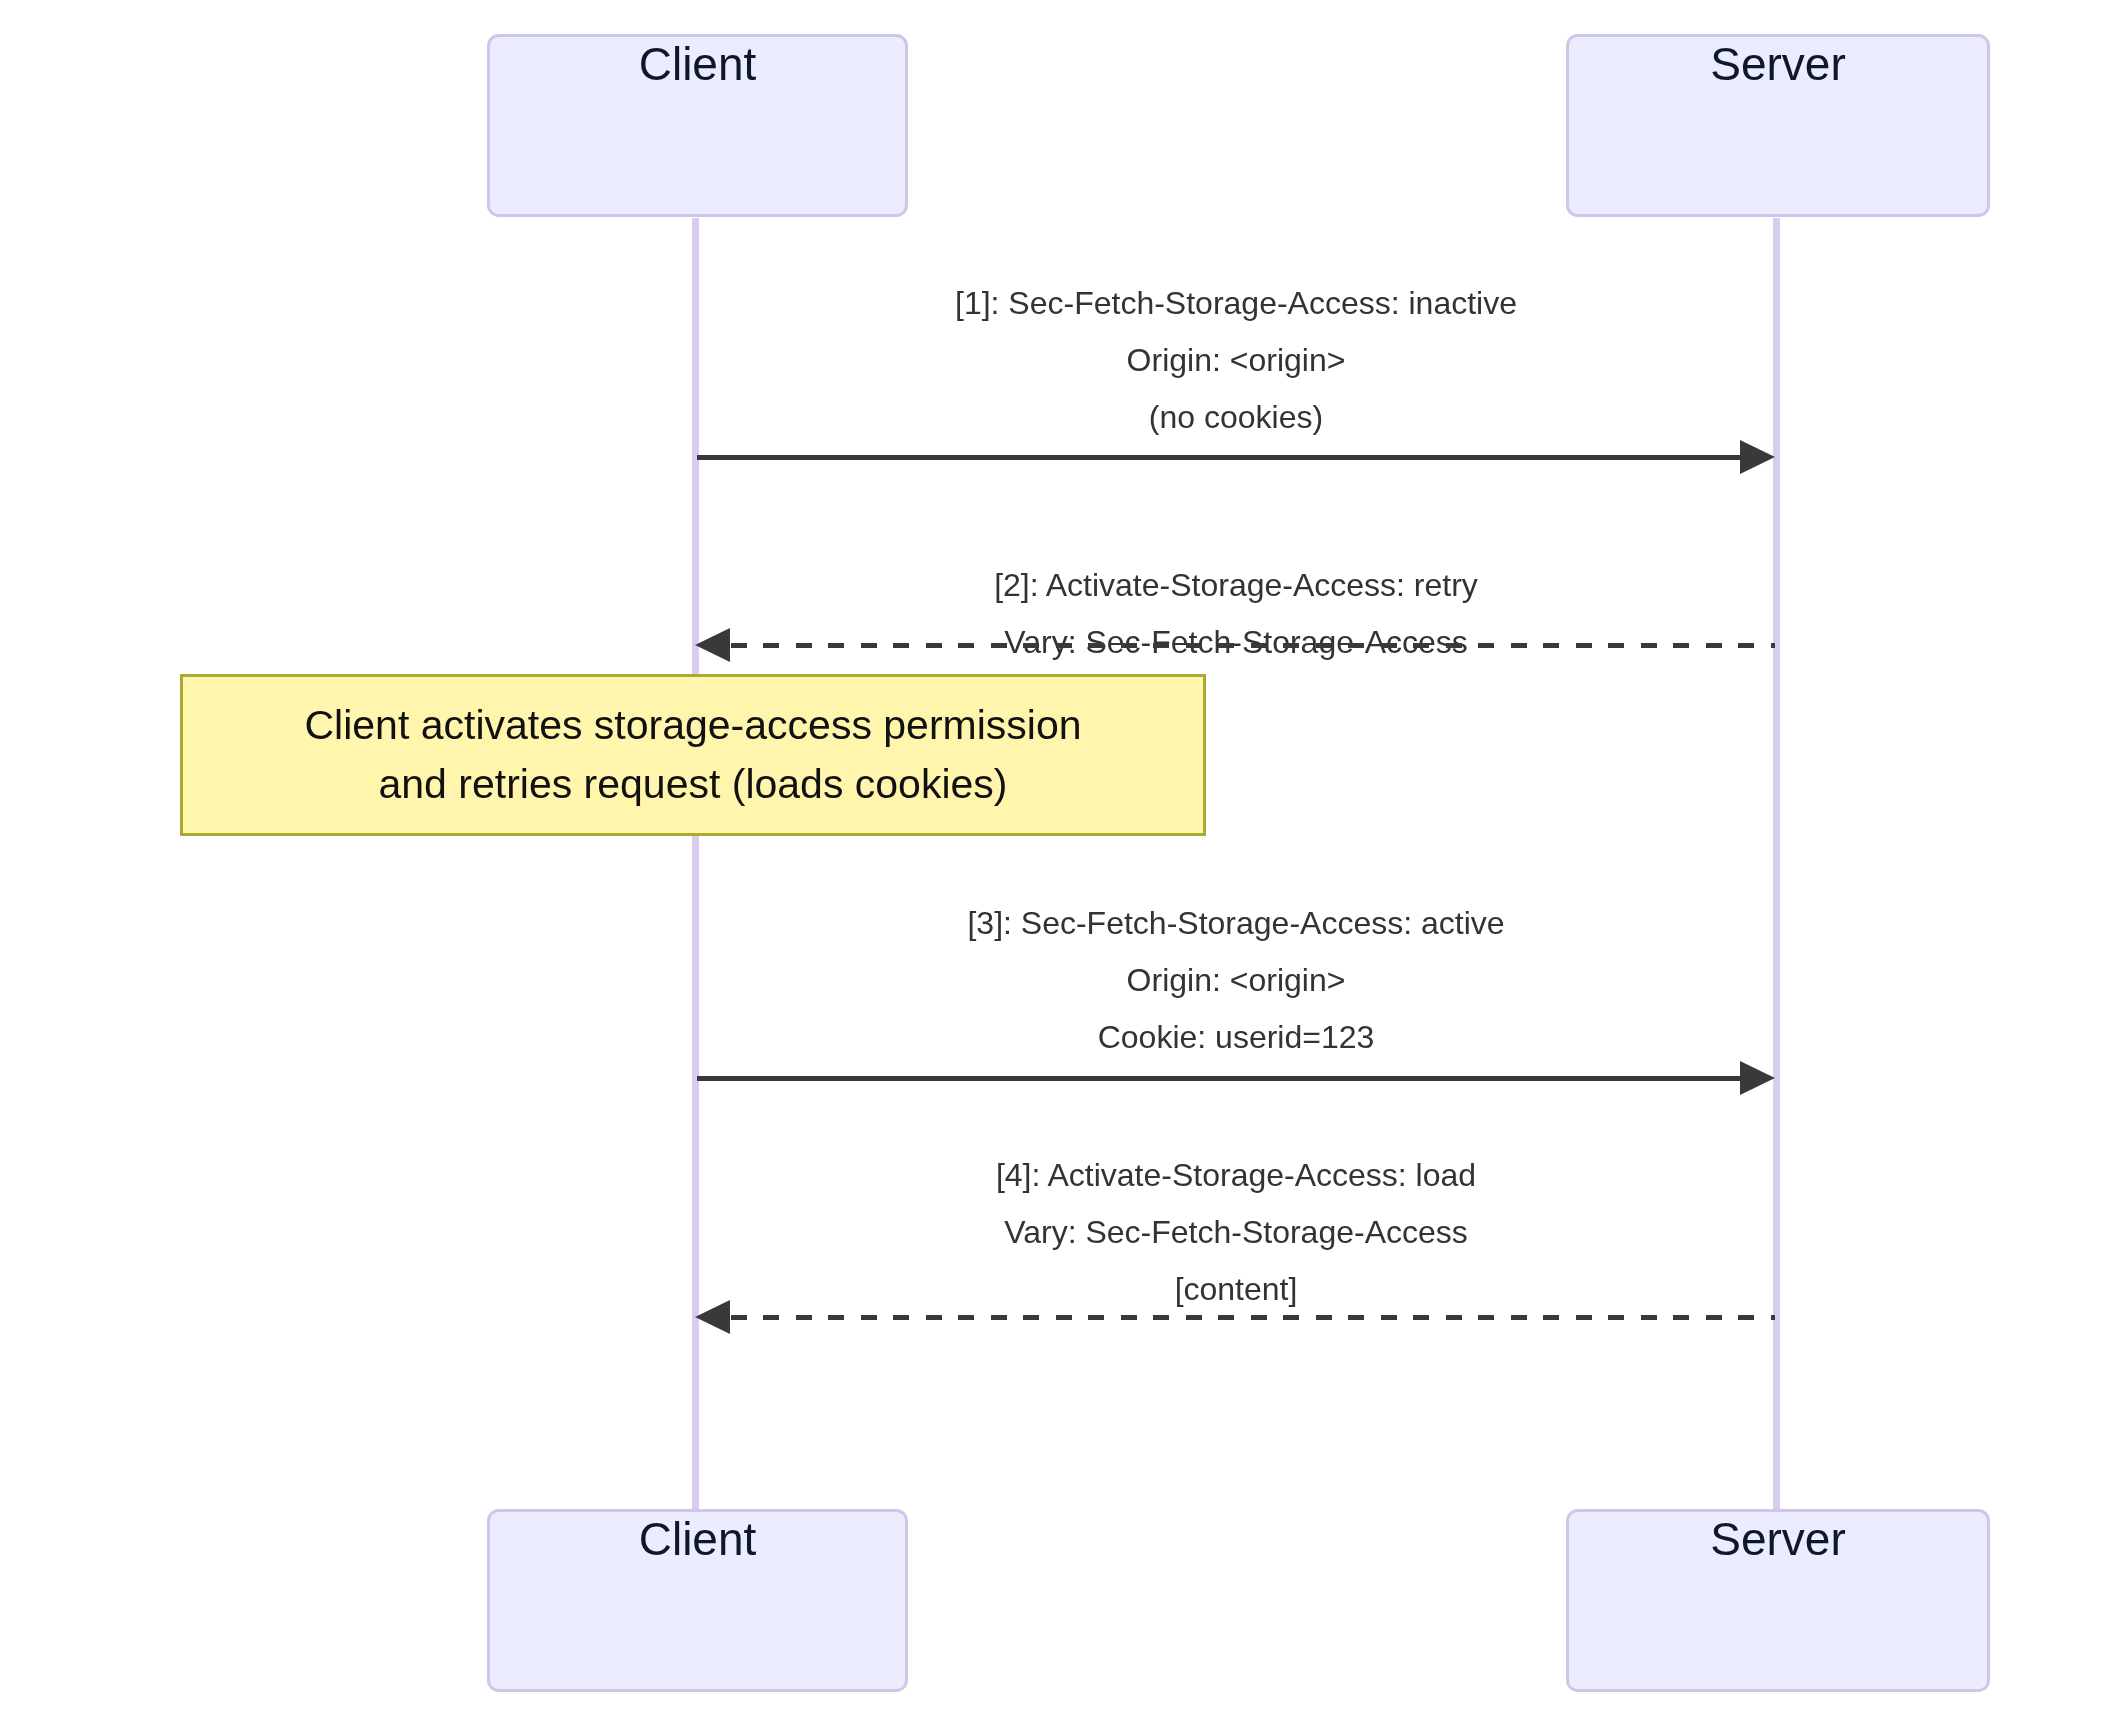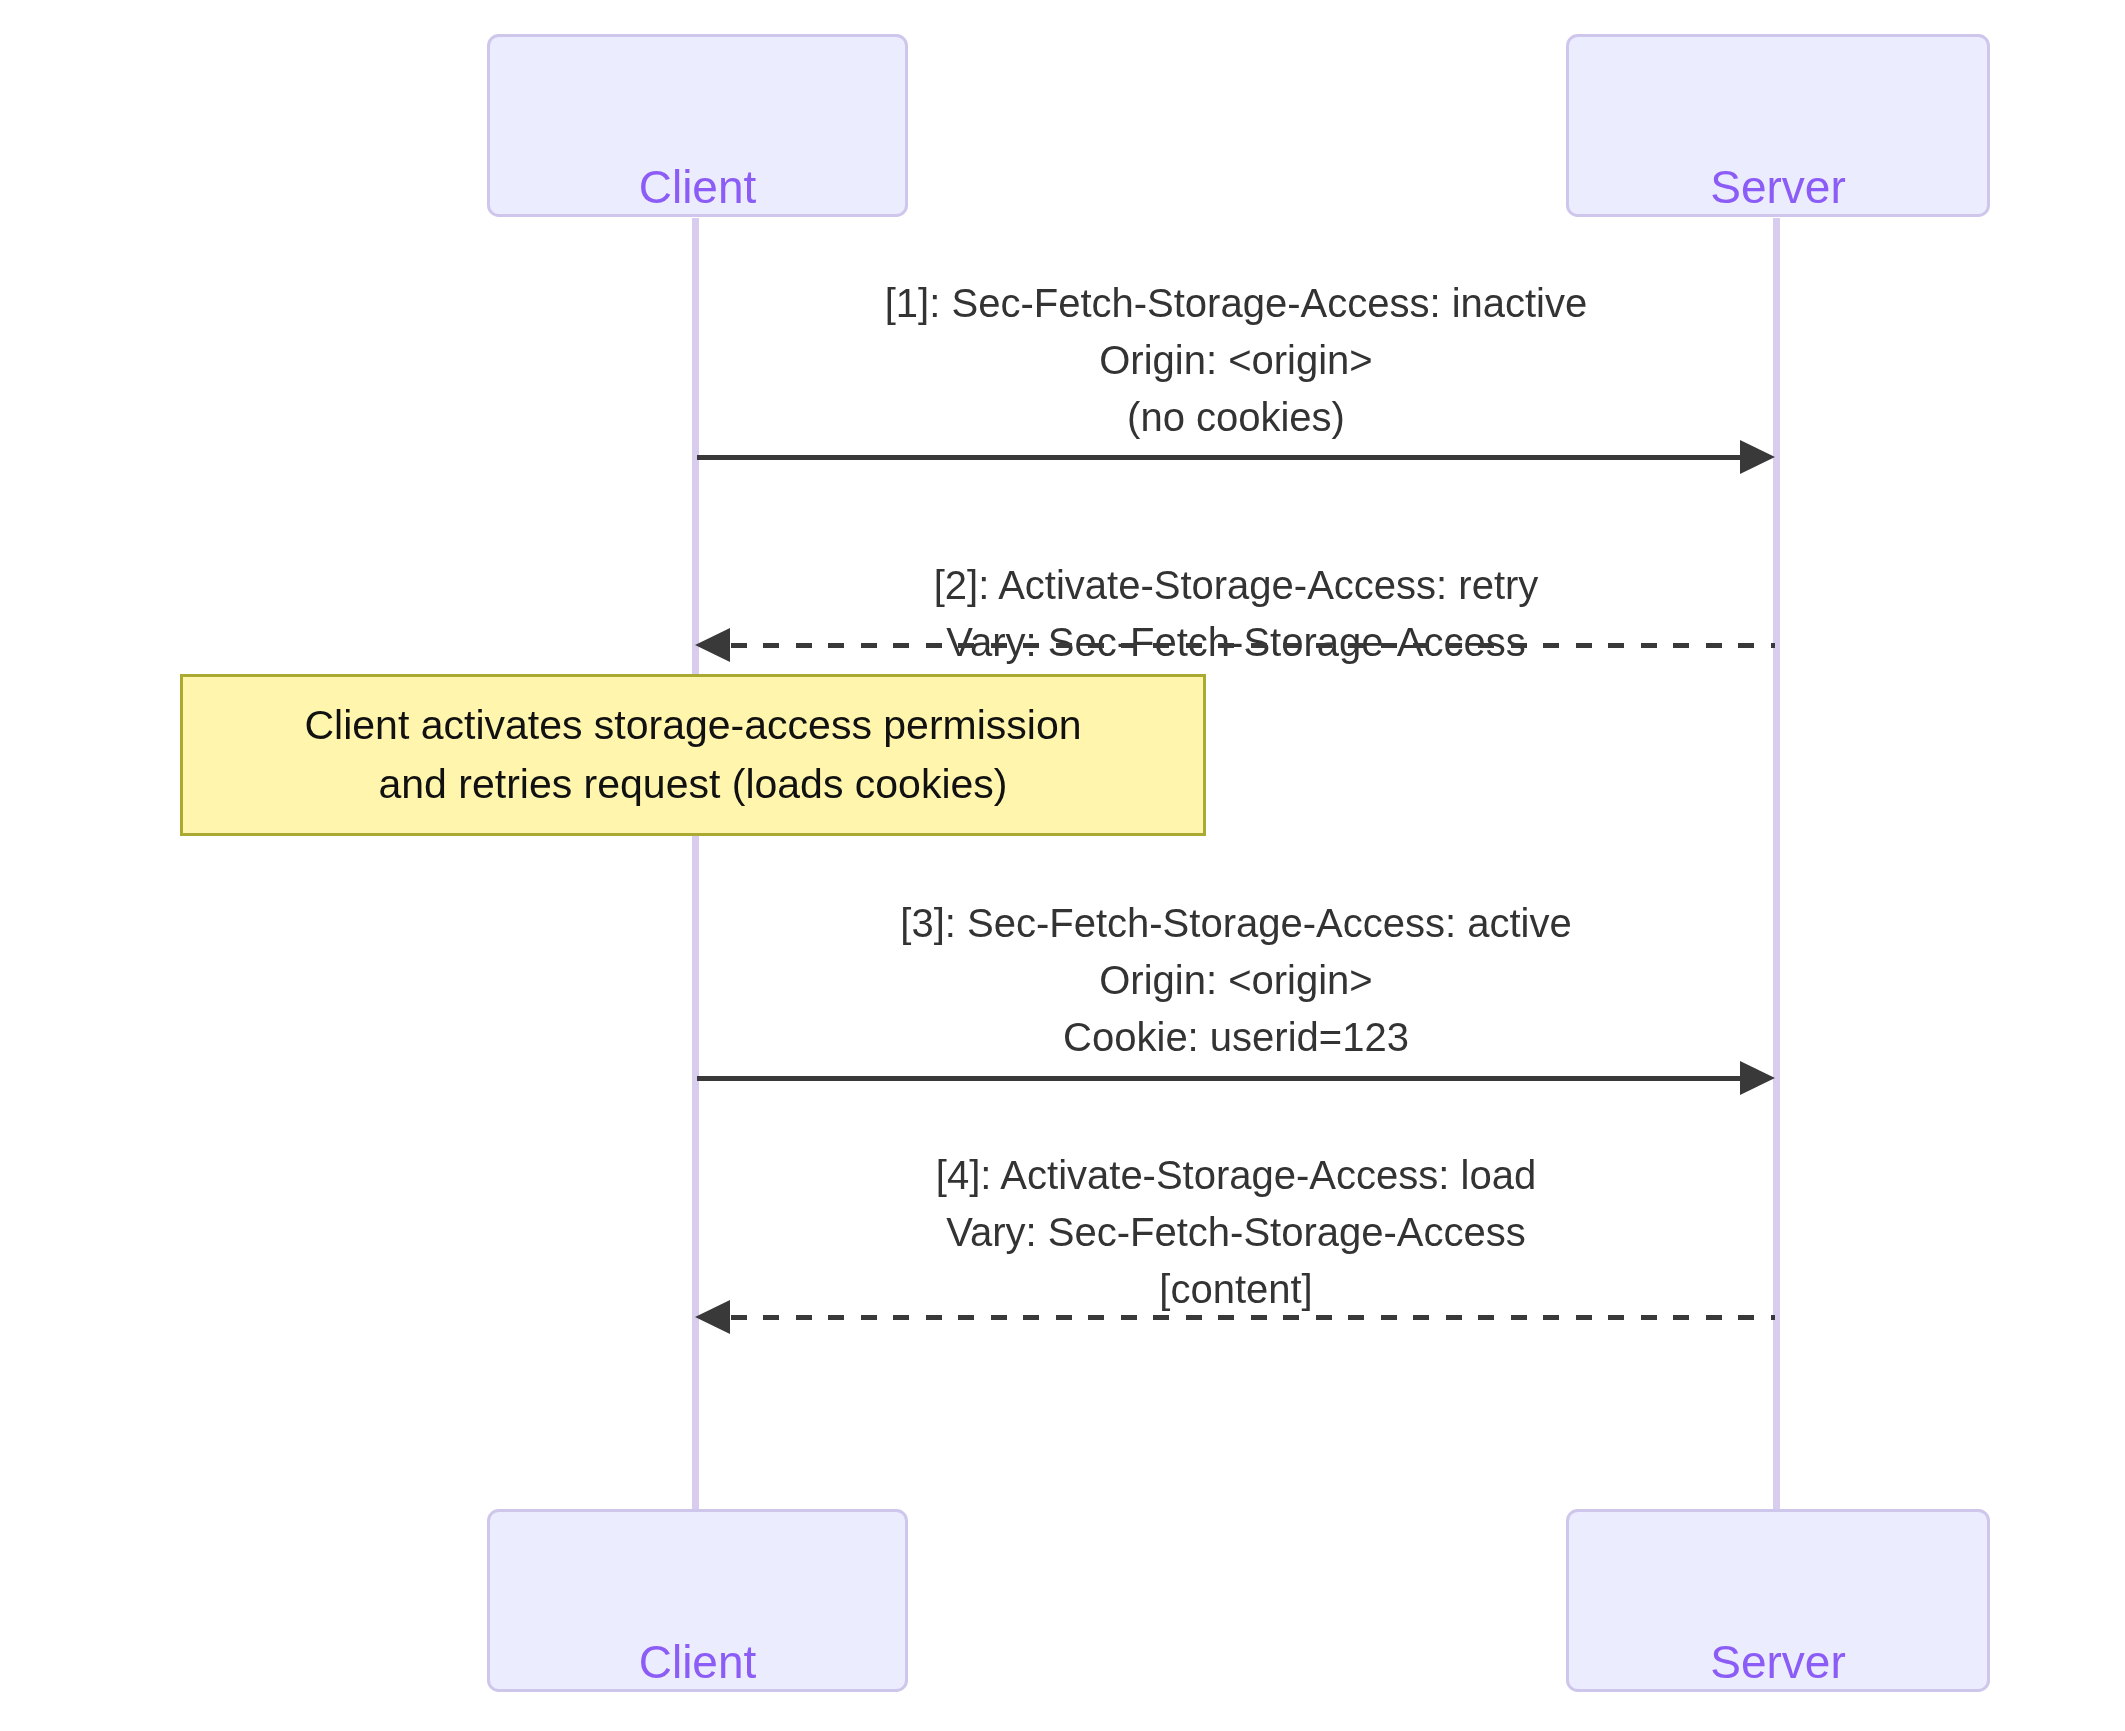--- a/index.html
+++ b/index.html
@@ -17,38 +17,38 @@
     width:2126px;height:1732px;
     background:#ffffff;
     font-family:"Liberation Sans", sans-serif;
     overflow:hidden;
   }
   .actor-box{
     position:absolute;
     background:var(--actor-fill);
     border:3px solid var(--actor-border);
     border-radius:11.8px;
-    display:flex;align-items:flex-end;justify-content:center;
-    font-size:46px;color:#8b5cf6;
+    display:flex;align-items:flex-start;justify-content:center;
+    font-size:46px;color:#0f172a;
     box-sizing:border-box;
   }
   .actor-client-top {left:487px;top:34px;width:421px;height:183px;}
   .actor-server-top {left:1566px;top:34px;width:424px;height:183px;}
   .actor-client-bot {left:487px;top:1509px;width:421px;height:183px;}
   .actor-server-bot {left:1566px;top:1509px;width:424px;height:183px;}
   .lifeline{
     position:absolute;top:218px;height:1291px;width:6.9px;
     background:var(--lifeline);
   }
   .lifeline-client{left:692px;}
   .lifeline-server{left:1773px;}
   .msg-label{
     position:absolute;left:694px;width:1084px;
     text-align:center;
-    font-size:40px;line-height:57px;color:var(--msg-text);
+    font-size:32px;line-height:57px;color:var(--msg-text);
   }
   .msg-1{top:275px;}
   .msg-2{top:520px;margin-top:37px;}
   .msg-3{top:895px;}
   .msg-4{top:1135px;margin-top:12px;}
   .arrow-line-solid{
     position:absolute;height:4.9px;background:var(--arrow);
   }
   .arrow-line-dashed{
     position:absolute;height:4.9px;

